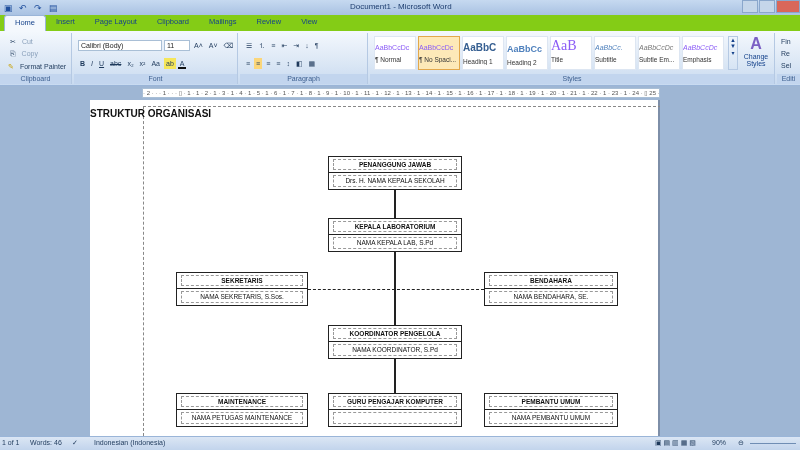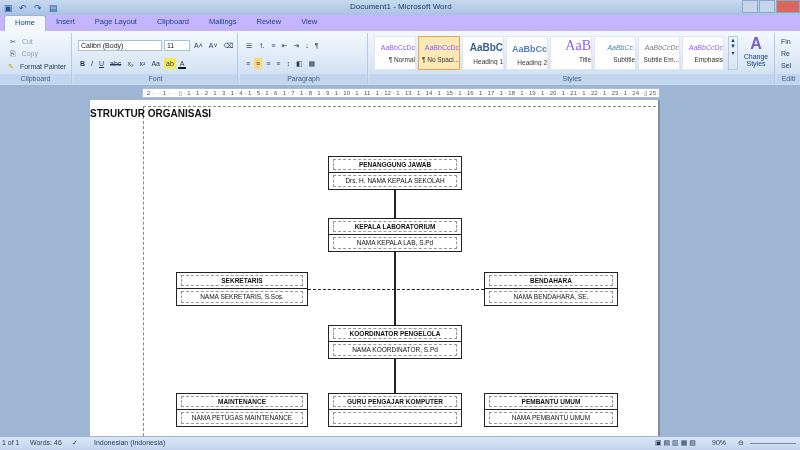--- a/index.html
+++ b/index.html
@@ -4,30 +4,30 @@
 <style>
 *{box-sizing:border-box;margin:0;padding:0}
 body{width:800px;height:450px;overflow:hidden;font-family:"Liberation Sans",sans-serif;font-size:8px;color:#15428b;background:#9eb6d4;position:relative}
 .titlebar{position:absolute;left:0;top:0;width:800px;height:15px;background:linear-gradient(#c6d9f0,#a9c2e2);}
 .qat{position:absolute;left:4px;top:1px;height:13px;display:flex;gap:5px;align-items:center}
 .qat span{width:10px;height:10px;display:inline-block;font-size:9px;line-height:10px;color:#1f4e9c}
 .title{position:absolute;left:350px;top:2px;font-size:8px;color:#1d3d6e}
 .winbtns{position:absolute;right:0;top:0;display:flex}
 .winbtns span{width:16px;height:13px;background:#c5d6ea;border:1px solid #8aa7cc;margin-left:1px}
 .winbtns span.close{background:#d9675a;width:24px}
-.tabs{position:absolute;left:0;top:15px;width:800px;height:16px;background:#c4b5fd;display:flex;padding-left:4px}
+.tabs{position:absolute;left:0;top:15px;width:800px;height:16px;background:#84cc16;display:flex;padding-left:4px}
 .tab{padding:2px 10px;font-size:7.5px;color:#15428b;height:16px}
 .tab.active{background:#f4f8fd;border:1px solid #9ab5d8;border-bottom:none;border-radius:3px 3px 0 0}
 .ribbon{position:absolute;left:0;top:31px;width:800px;height:55px;background:linear-gradient(#f4f8fd,#dbe7f5 60%,#c8daf0);border-bottom:1px solid #9ab5d8}
 .group{position:absolute;top:2px;height:51px;border-right:1px solid #b5c9e3}
 .glabel{position:absolute;bottom:0;left:0;right:0;text-align:center;font-size:7px;color:#3d5f8f;background:#c2d5ee;height:10px;line-height:10px}
 .btnrow{position:absolute;display:flex;gap:2px;align-items:center}
 .sbtn{display:inline-block;height:11px;font-size:7px;line-height:11px;padding:0 2px;color:#1e395b}
 .combo{height:11px;background:#fff;border:1px solid #a9bfd6;font-size:7px;line-height:9px;padding-left:2px;color:#222}
-.style{position:absolute;top:3px;width:42px;height:34px;background:#fff;border:1px solid #dde6f2;text-align:right}
+.style{position:absolute;top:3px;width:42px;height:34px;background:#fff;border:1px solid #dde6f2;text-align:left}
 .style.sel{border:1px solid #e3a84b;background:#fde9b8}
 .style .s1{display:block;margin-top:7px;font-size:7px;color:#8b5cf6;white-space:nowrap;overflow:hidden}
 .style .s2{display:block;font-size:6.5px;color:#333;margin-top:5px;white-space:nowrap;overflow:hidden}
 .ruler{position:absolute;left:142px;top:88px;width:518px;height:10px;background:#fff;border:1px solid #a9bfd6;font-size:6px;color:#555;line-height:8px;white-space:nowrap;overflow:hidden}
 .ruler .gray{position:absolute;left:0;top:0;height:8px;background:#b9cbe3}
 .leftpane{position:absolute;left:0;top:86px;width:90px;height:350px;background:#9eb6d4}
 .page{position:absolute;left:90px;top:100px;width:570px;height:336px;background:#fff;border-right:2px solid #7d8ea8}
 .margin{position:absolute;left:53px;top:6px;width:518px;height:330px;border:1px dashed #888;border-bottom:none}
 .doc-title{position:absolute;left:0;width:570px;text-align:left;font-weight:bold;color:#111;font-size:10px}
 .box{position:absolute;border:1.5px solid #222;background:#fff}

